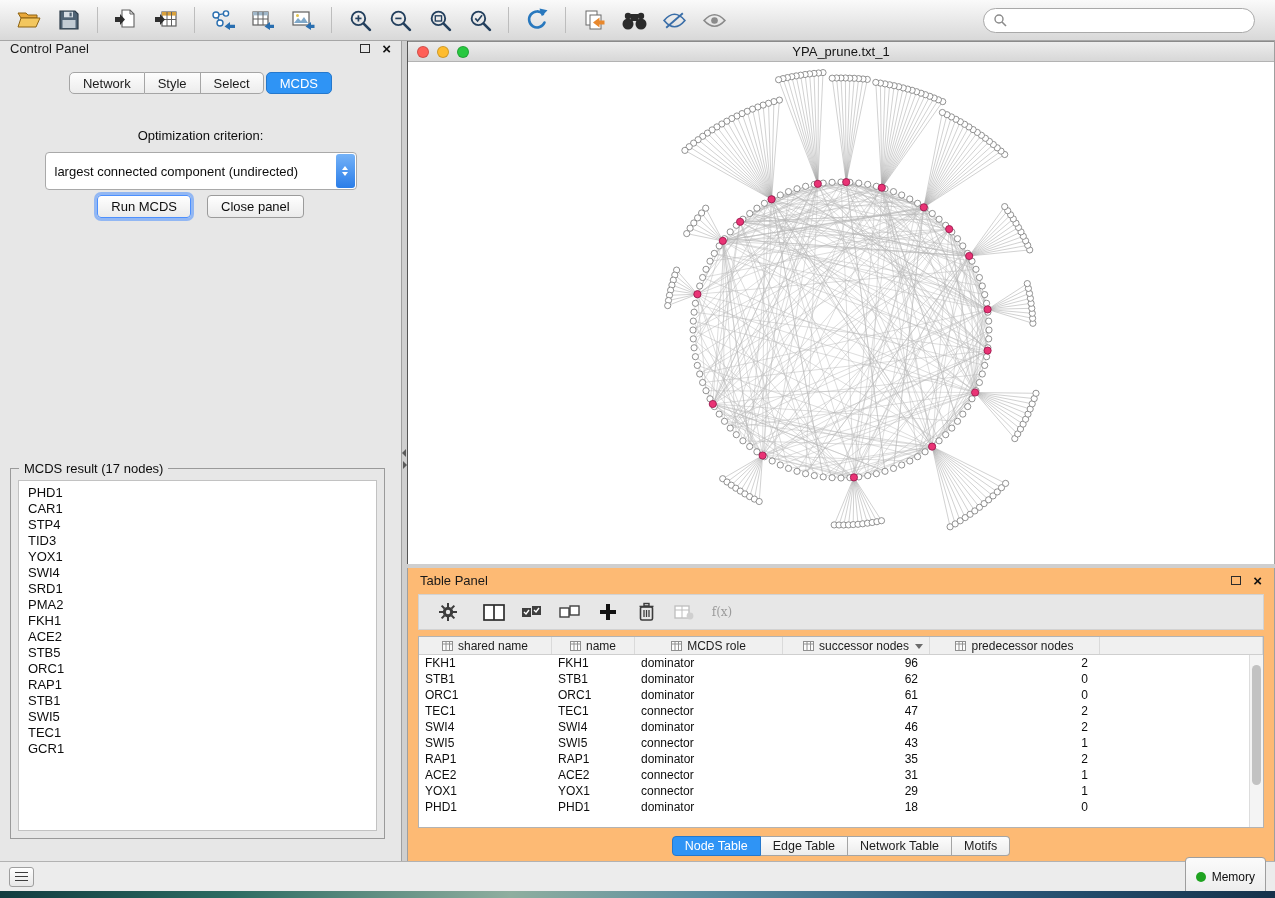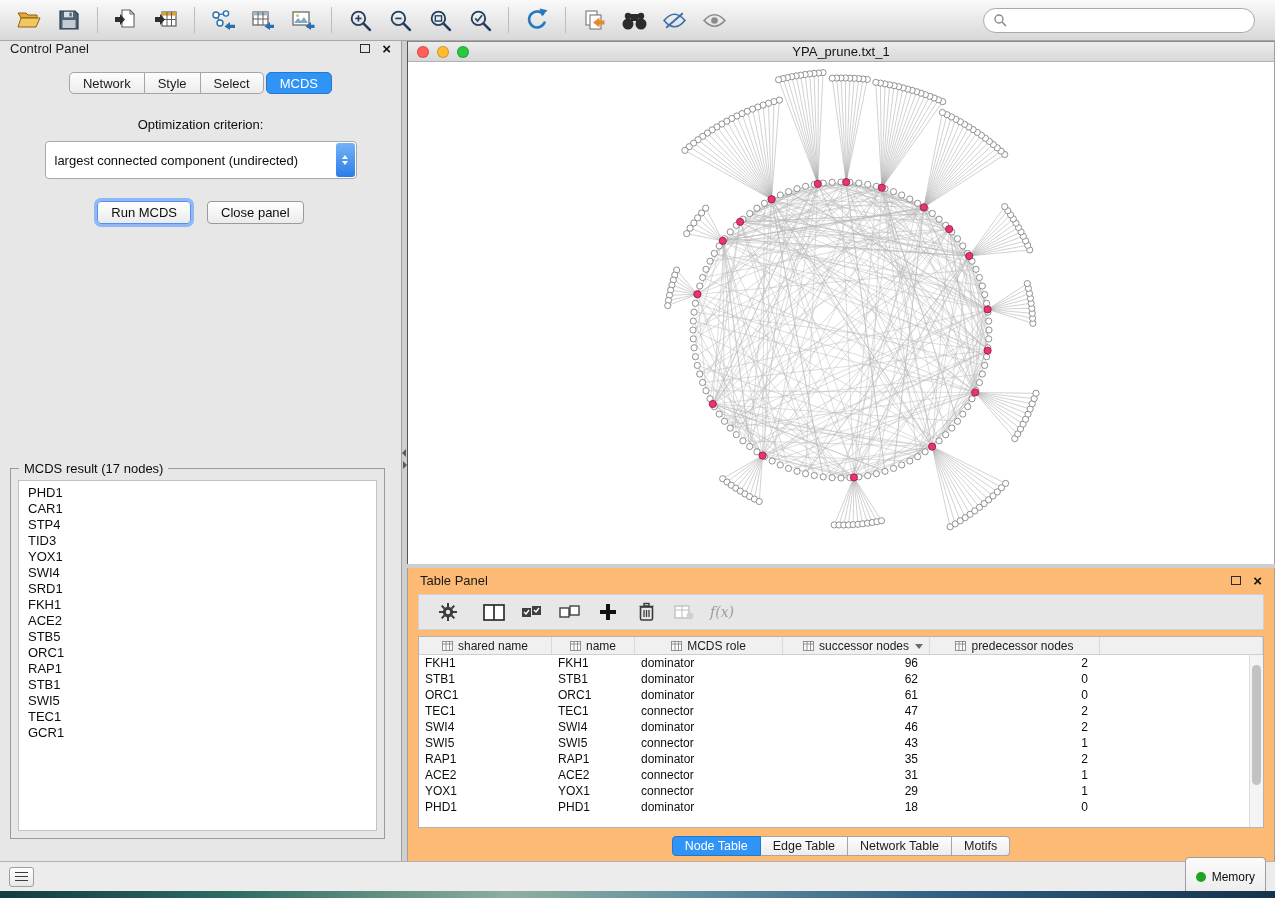--- a/index.html
+++ b/index.html
@@ -21,28 +21,28 @@
   .cp-header{height:26px;display:flex;align-items:flex-start;padding:0 10px;font-size:13px;color:#1a1a1a}
   .win-icons{margin-left:auto;display:flex;gap:12px;align-items:center}
   .float-icon{width:10px;height:9px;border:1.6px solid #2c2c2c;background:transparent}
   .close-icon{font-size:15px;font-weight:bold;color:#111;line-height:1}
   .cp-tabs{display:flex;justify-content:center;margin-top:5px}
   .cp-tab{height:22px;padding:0 13px;font-size:13px;display:flex;align-items:center;
     background:linear-gradient(#fdfdfd,#ececec);border:1px solid #a5a5a5;border-left:none;color:#1c1c1c}
   .cp-tab:first-child{border-left:1px solid #a5a5a5;border-radius:5px 0 0 5px}
   .cp-tab:nth-child(3){border-radius:0 5px 5px 0}
   .cp-tab.active{background:var(--accent-blue);color:#fff;border:1px solid #2578cc;border-radius:5px;margin-left:2px}
-  .opt-label{text-align:center;font-size:13px;margin-top:23px;color:#0d0d0d}
+  .opt-label{text-align:center;font-size:13px;margin-top:34px;color:#0d0d0d}
   .dropdown{width:312px;height:38px;margin:9px auto 0;background:#fff;border:1px solid #a9a9a9;border-radius:4px;
     display:flex;align-items:center;position:relative;font-size:13px;padding-left:9px;color:#0d0d0d}
   .dd-stepper{position:absolute;right:1px;top:1px;bottom:1px;width:19px;border-radius:3px;
     background:linear-gradient(#74b2f8,#2a7de8);display:flex;flex-direction:column;align-items:center;justify-content:center;gap:2px}
   .dd-up{width:0;height:0;border-left:3.5px solid transparent;border-right:3.5px solid transparent;border-bottom:4px solid #fff}
   .dd-down{width:0;height:0;border-left:3.5px solid transparent;border-right:3.5px solid transparent;border-top:4px solid #fff}
-  .btn-row{display:flex;justify-content:center;gap:16px;margin-top:22px}
+  .btn-row{display:flex;justify-content:center;gap:16px;margin-top:5px}
   .btn{height:23px;padding:0 13px;font-size:13px;background:linear-gradient(#ffffff,#ebebeb);
     border:1px solid #9b9b9b;border-radius:4px;color:#0d0d0d;display:flex;align-items:center}
   .btn.focused{box-shadow:0 0 0 3px rgba(77,144,254,.55);border-color:#4d90fe}
   .result-group{position:absolute;left:10px;right:16px;top:427px;bottom:22px;border:1px solid #9a9a9a}
   .result-legend{position:absolute;top:-8px;left:8px;background:#e7e7e7;padding:0 5px;font-size:13px;color:#0d0d0d}
   .result-list{position:absolute;left:7px;right:7px;top:11px;bottom:7px;background:#fff;border:1px solid #c2c2c2;
     padding:4px 0;overflow:hidden;font-size:13px}
   .mcds-item{padding:0 9px;height:16px;line-height:16px;color:#0d0d0d}
 
   
@@ -69,21 +69,21 @@
   
   .h-splitter{position:absolute;left:407px;top:564px;width:868px;height:4px;background:#cfcfcf}
 
   
   .table-panel{position:absolute;left:407px;top:568px;width:868px;height:293px;background:#fdba74;
     border-left:1px solid #9f9f9f;border-right:1px solid #9f9f9f}
   .tp-header{height:24px;display:flex;align-items:center;padding:0 12px;font-size:13px;color:#1a1a1a}
   .tp-toolbar{margin:2px 10px 0;height:36px;background:#e7e7e7;border:1px solid #d2d2d2;
     display:flex;align-items:center;padding:0 10px}
   .tp-tool{width:38px;height:32px;display:flex;align-items:center;justify-content:center}
-  .fx{font-family:"DejaVu Serif",serif;font-style:italic;font-size:14px;color:#9c9c9c}
+  .fx{font-family:"DejaVu Serif",serif;font-size:12px;color:#9c9c9c}
   .table-wrap{position:absolute;left:10px;right:10px;top:68px;height:192px;background:#fff;border:1px solid #b3b3b3;overflow:hidden}
   .t-header{display:flex;height:18px;background:#f0f0f0;border-bottom:1px solid #cfcfcf;font-size:12px;color:#1c1c1c}
   .th{display:flex;align-items:center;justify-content:center;gap:5px;border-right:1px solid #dadada;position:relative}
   .th-fill{flex:1}
   .chev{position:absolute;right:6px;top:7px;width:0;height:0;border-left:4px solid transparent;border-right:4px solid transparent;border-top:5px solid #6b6b6b}
   .t-body{position:absolute;left:0;right:14px;top:18px;bottom:0;overflow:hidden}
   .t-row{display:flex;height:16px;font-size:12px;color:#0d0d0d;align-items:center}
   .td{padding:0 6px;white-space:nowrap;overflow:hidden}
   .c1{width:133px}.c2{width:83px}.c3{width:148px}.c4{width:147px}.c5{width:170px}
   .num{text-align:right;padding-right:12px}
@@ -280,20 +280,21 @@
   <div class="result-group">
     <span class="result-legend">MCDS result (17 nodes)</span>
     <div class="result-list">
         <div class="mcds-item">PHD1</div>
         <div class="mcds-item">CAR1</div>
         <div class="mcds-item">STP4</div>
         <div class="mcds-item">TID3</div>
         <div class="mcds-item">YOX1</div>
         <div class="mcds-item">SWI4</div>
         <div class="mcds-item">SRD1</div>
+        <div class="mcds-item">PMA2</div>
         <div class="mcds-item">FKH1</div>
         <div class="mcds-item">ACE2</div>
         <div class="mcds-item">STB5</div>
         <div class="mcds-item">ORC1</div>
         <div class="mcds-item">RAP1</div>
         <div class="mcds-item">STB1</div>
         <div class="mcds-item">SWI5</div>
         <div class="mcds-item">TEC1</div>
         <div class="mcds-item">GCR1</div>
       </div>

